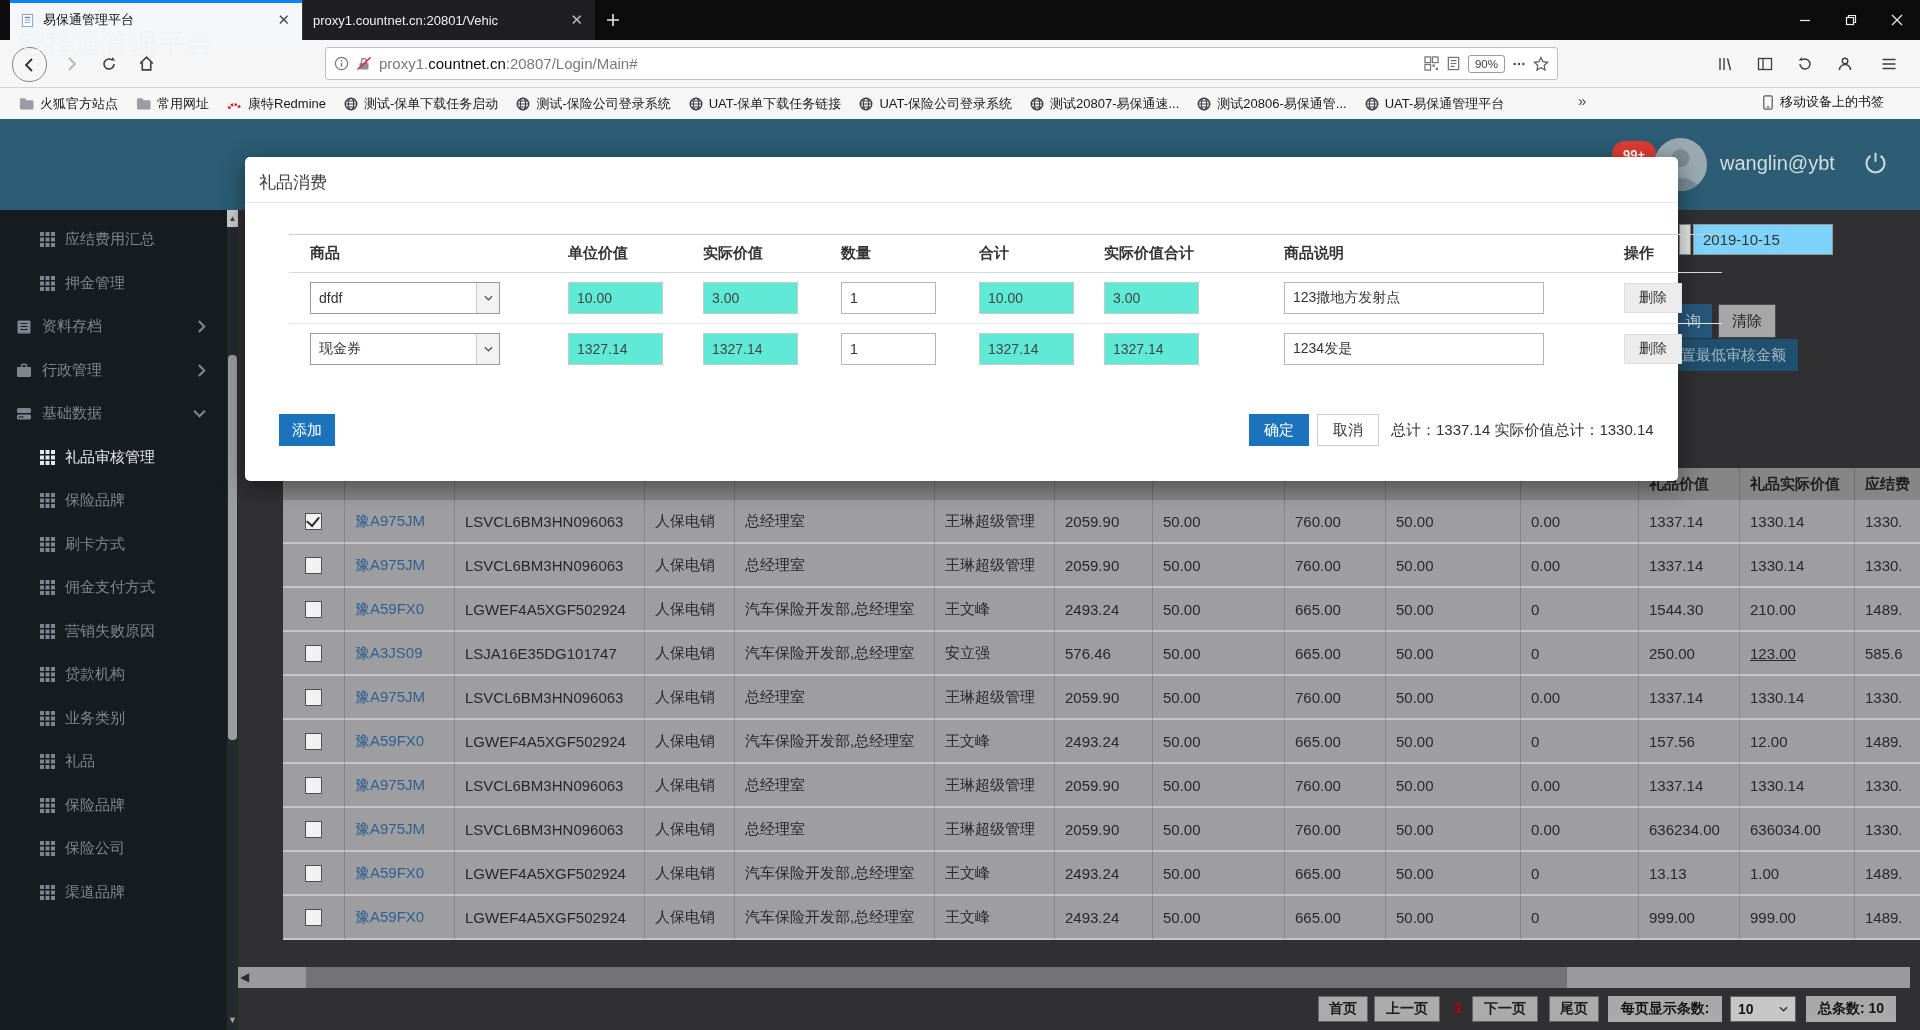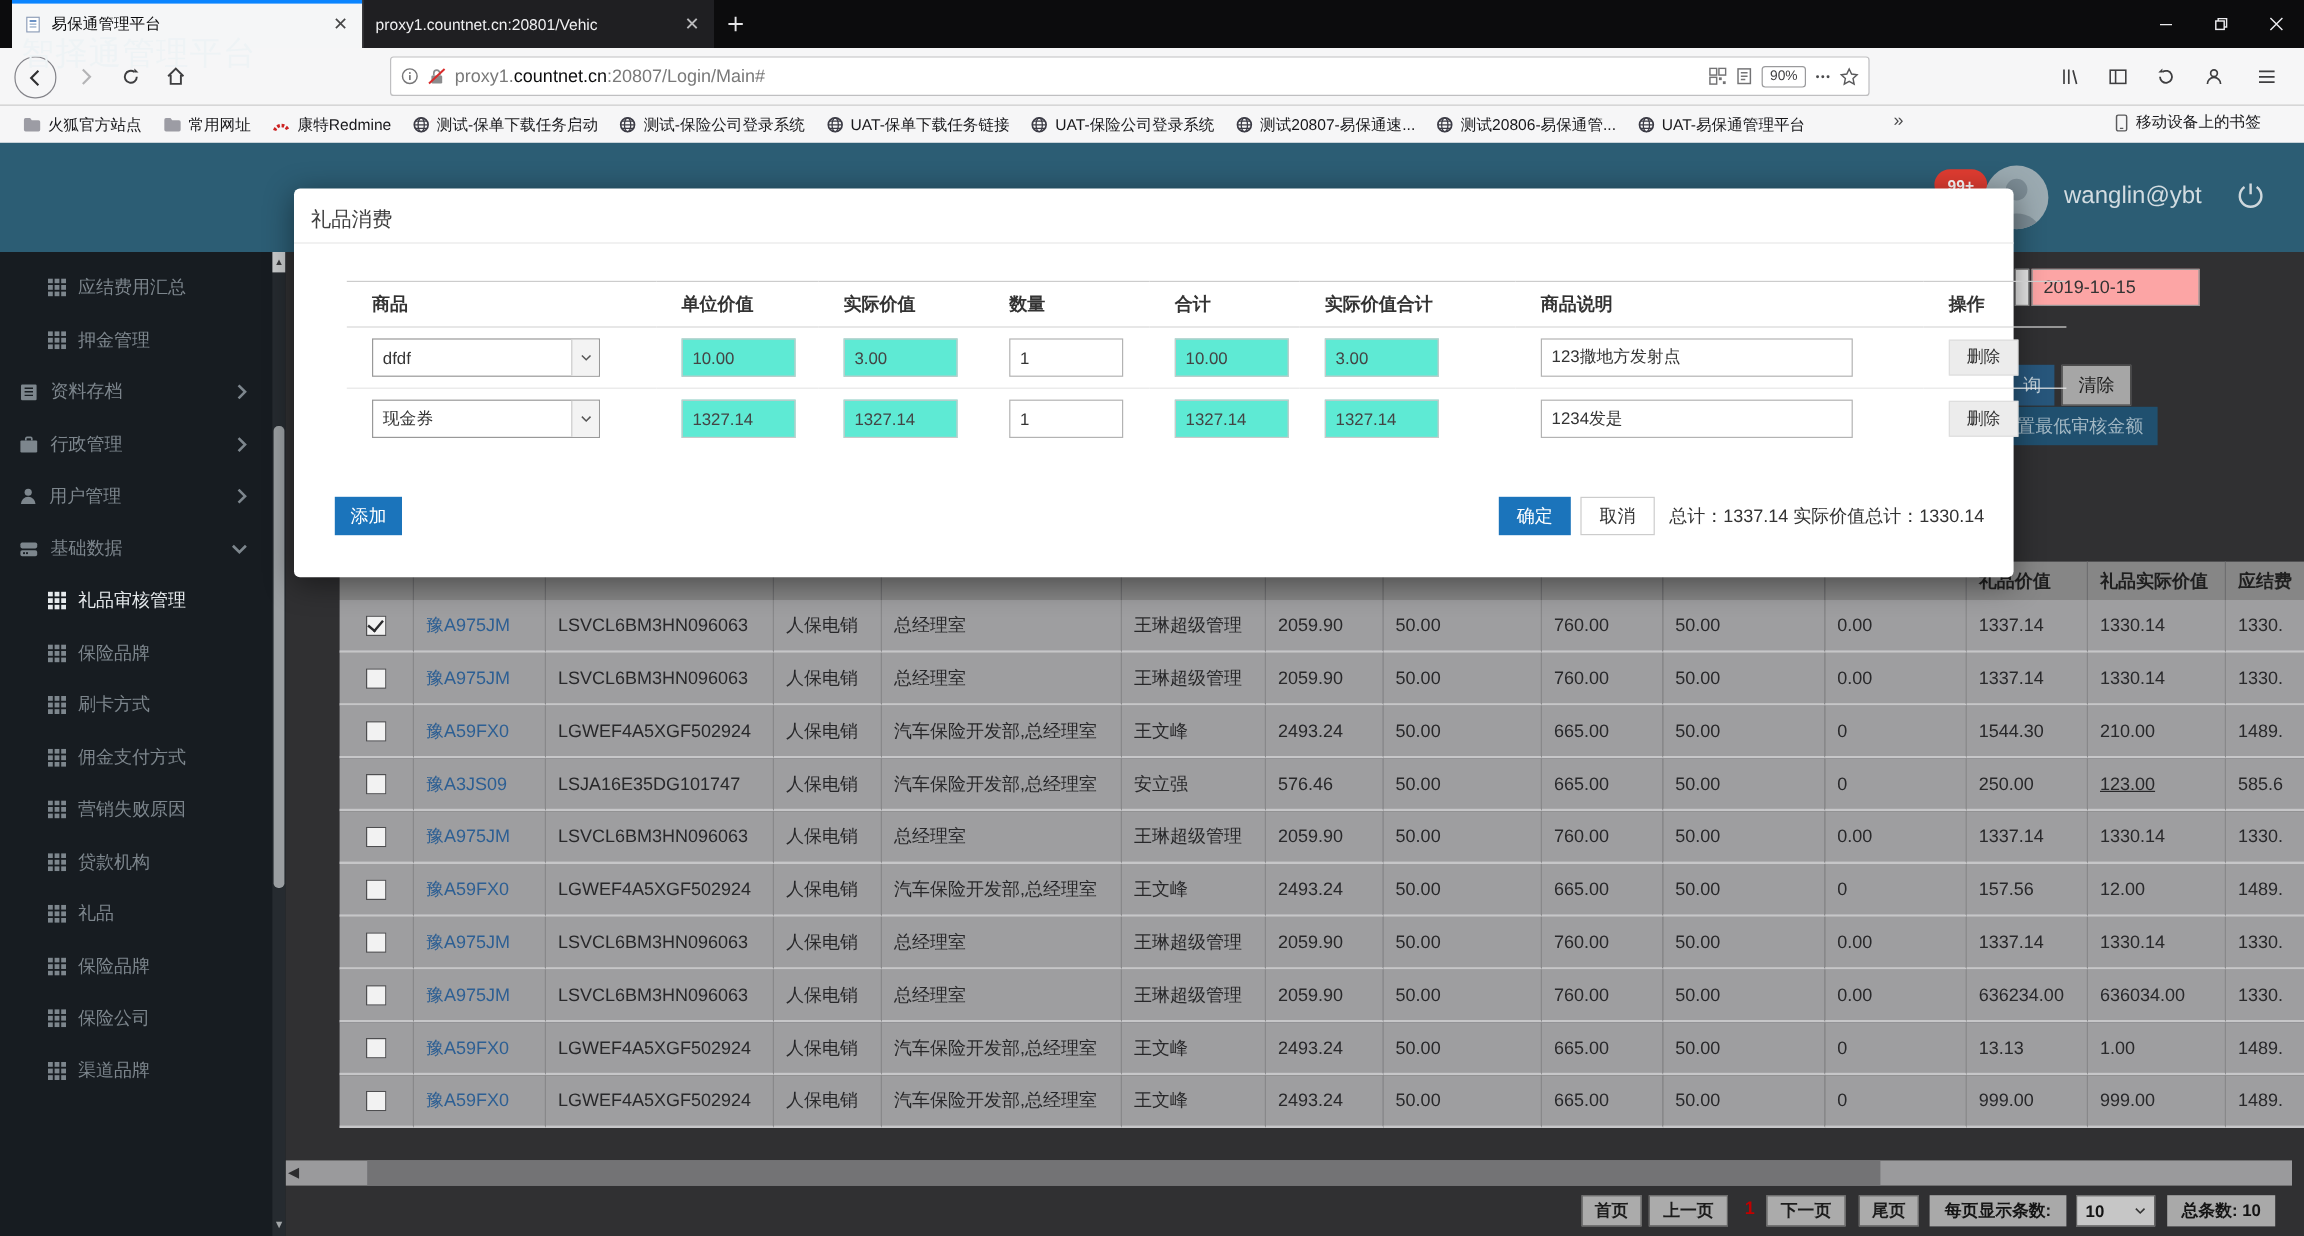--- a/index.html
+++ b/index.html
@@ -56,21 +56,21 @@
   .side-item.active{color:#e6eaed;}
   .side-arrow{position:absolute;right:22px;}
   .side-scroll{position:absolute;right:0;top:0;width:11px;height:820px;background:#262b30;}
   .side-scroll-up{position:absolute;right:0;top:0;width:11px;height:17px;background:#c9cbcc;display:flex;align-items:center;justify-content:center;color:#3c3c3e;font-size:8px;}
   .side-scroll-dn{position:absolute;right:0;bottom:2px;width:11px;height:17px;display:flex;align-items:center;justify-content:center;color:#a2a6a8;font-size:9px;}
   .side-thumb{position:absolute;right:1px;top:145px;width:9px;height:385px;background:#9a9ea1;border-radius:4px;}
 
   
   .content{position:absolute;top:210px;left:238px;width:1682px;height:820px;background:#303032;overflow:hidden;}
   .flt-sliver{position:absolute;left:1441px;top:14px;width:12px;height:31px;background:#e6e6e6;border:1px solid #8a8a8a;box-sizing:border-box;}
-  .flt-date{position:absolute;left:1455px;top:14px;width:140px;height:31px;background:#fca5a5;border:1px solid #979797;box-sizing:border-box;
+  .flt-date{position:absolute;left:1455px;top:14px;width:140px;height:31px;background:#7dd3fc;border:1px solid #979797;box-sizing:border-box;
             font-size:15px;color:#333;display:flex;align-items:center;padding-left:9px;}
   .btn-srch{position:absolute;left:1404px;top:94px;width:70px;height:34px;background:#27567b;color:#c3d1da;font-size:15px;
             display:flex;align-items:center;justify-content:flex-end;padding-right:11px;box-sizing:border-box;}
   .btn-clear{position:absolute;left:1480px;top:94px;width:58px;height:34px;background:#a6a6a6;border:1px solid #4c4c4c;color:#222;
              font-size:15px;display:flex;align-items:center;justify-content:center;box-sizing:border-box;}
   .btn-audit{position:absolute;left:1360px;top:129px;width:200px;height:32px;background:#20506f;color:#a3b8c4;font-size:15px;
              display:flex;align-items:center;justify-content:flex-end;padding-right:12px;box-sizing:border-box;}
 
   
   .mtable{position:absolute;left:45px;top:258px;}
@@ -453,34 +453,20 @@
           </span>
           <span>行政管理</span>
           <span class="side-arrow ic">
             <svg width="9" height="13" viewBox="0 0 8 12">
               <path d="M1.5 1l5 5-5 5" fill="none" stroke="currentColor" stroke-width="2"></path>
             </svg>
           </span>
         </div>
         <div class="side-item">
           <span class="ic">
-            <svg width="15" height="15" viewBox="0 0 16 16" fill="currentColor">
-              <circle cx="8" cy="4.5" r="3.2"></circle>
-              <path d="M1.5 15a6.5 6.5 0 0 1 13 0z"></path>
-            </svg>
-          </span>
-          <span>用户管理</span>
-          <span class="side-arrow ic">
-            <svg width="9" height="13" viewBox="0 0 8 12">
-              <path d="M1.5 1l5 5-5 5" fill="none" stroke="currentColor" stroke-width="2"></path>
-            </svg>
-          </span>
-        </div>
-        <div class="side-item">
-          <span class="ic">
             <svg width="16" height="15" viewBox="0 0 16 15" fill="currentColor">
               <rect x="1" y="2" width="14" height="5" rx="1.5"></rect>
               <rect x="1" y="8.5" width="14" height="5" rx="1.5"></rect>
               <circle cx="4" cy="11" r="0.9" fill="#171c21"></circle>
               <circle cx="6.5" cy="11" r="0.9" fill="#171c21"></circle>
             </svg>
           </span>
           <span>基础数据</span>
           <span class="side-arrow ic">
             <svg width="13" height="9" viewBox="0 0 12 8">
@@ -576,20 +562,36 @@
               <rect x="11" y="0" width="4" height="4"></rect>
               <rect x="0" y="5.5" width="4" height="4"></rect>
               <rect x="5.5" y="5.5" width="4" height="4"></rect>
               <rect x="11" y="5.5" width="4" height="4"></rect>
               <rect x="0" y="11" width="4" height="4"></rect>
               <rect x="5.5" y="11" width="4" height="4"></rect>
               <rect x="11" y="11" width="4" height="4"></rect>
             </svg>
           </span>
           <span>贷款机构</span>
+        </div>
+        <div class="side-item indent">
+          <span class="ic">
+            <svg width="15" height="15" viewBox="0 0 15 15" fill="currentColor">
+              <rect x="0" y="0" width="4" height="4"></rect>
+              <rect x="5.5" y="0" width="4" height="4"></rect>
+              <rect x="11" y="0" width="4" height="4"></rect>
+              <rect x="0" y="5.5" width="4" height="4"></rect>
+              <rect x="5.5" y="5.5" width="4" height="4"></rect>
+              <rect x="11" y="5.5" width="4" height="4"></rect>
+              <rect x="0" y="11" width="4" height="4"></rect>
+              <rect x="5.5" y="11" width="4" height="4"></rect>
+              <rect x="11" y="11" width="4" height="4"></rect>
+            </svg>
+          </span>
+          <span>业务类别</span>
         </div>
         <div class="side-item indent">
           <span class="ic">
             <svg width="15" height="15" viewBox="0 0 15 15" fill="currentColor">
               <rect x="0" y="0" width="4" height="4"></rect>
               <rect x="5.5" y="0" width="4" height="4"></rect>
               <rect x="11" y="0" width="4" height="4"></rect>
               <rect x="0" y="5.5" width="4" height="4"></rect>
               <rect x="5.5" y="5.5" width="4" height="4"></rect>
               <rect x="11" y="5.5" width="4" height="4"></rect>

